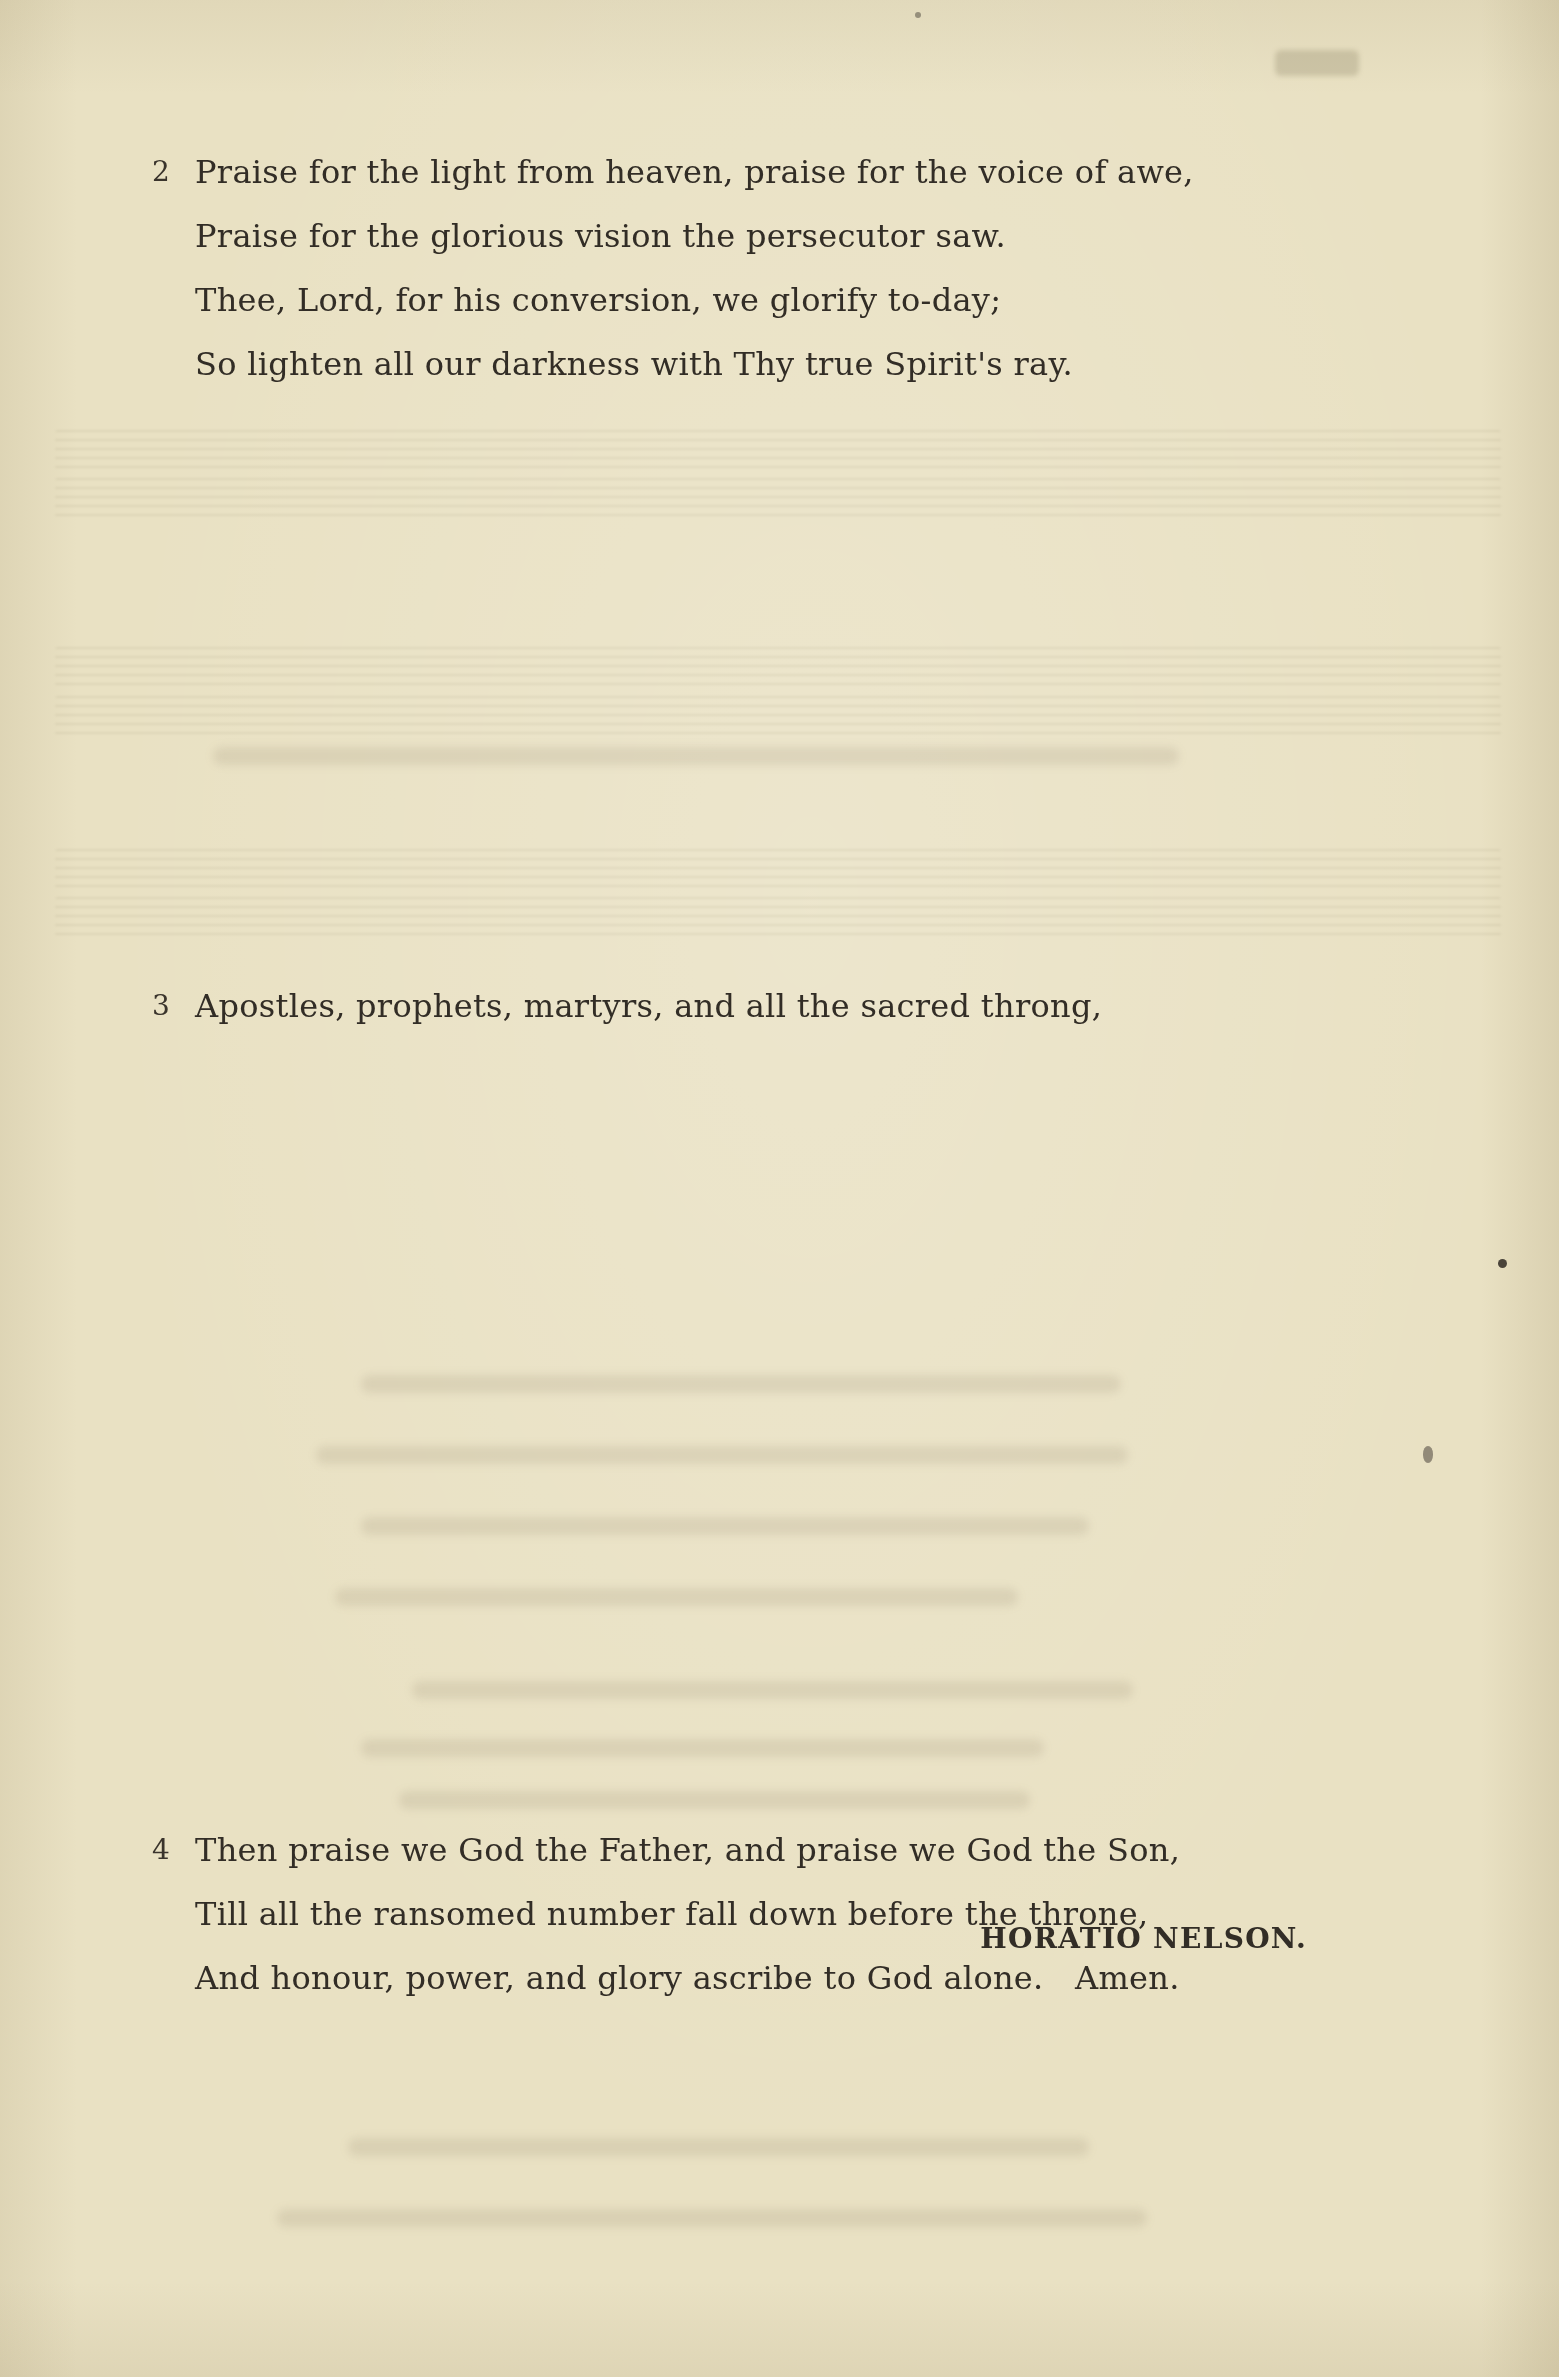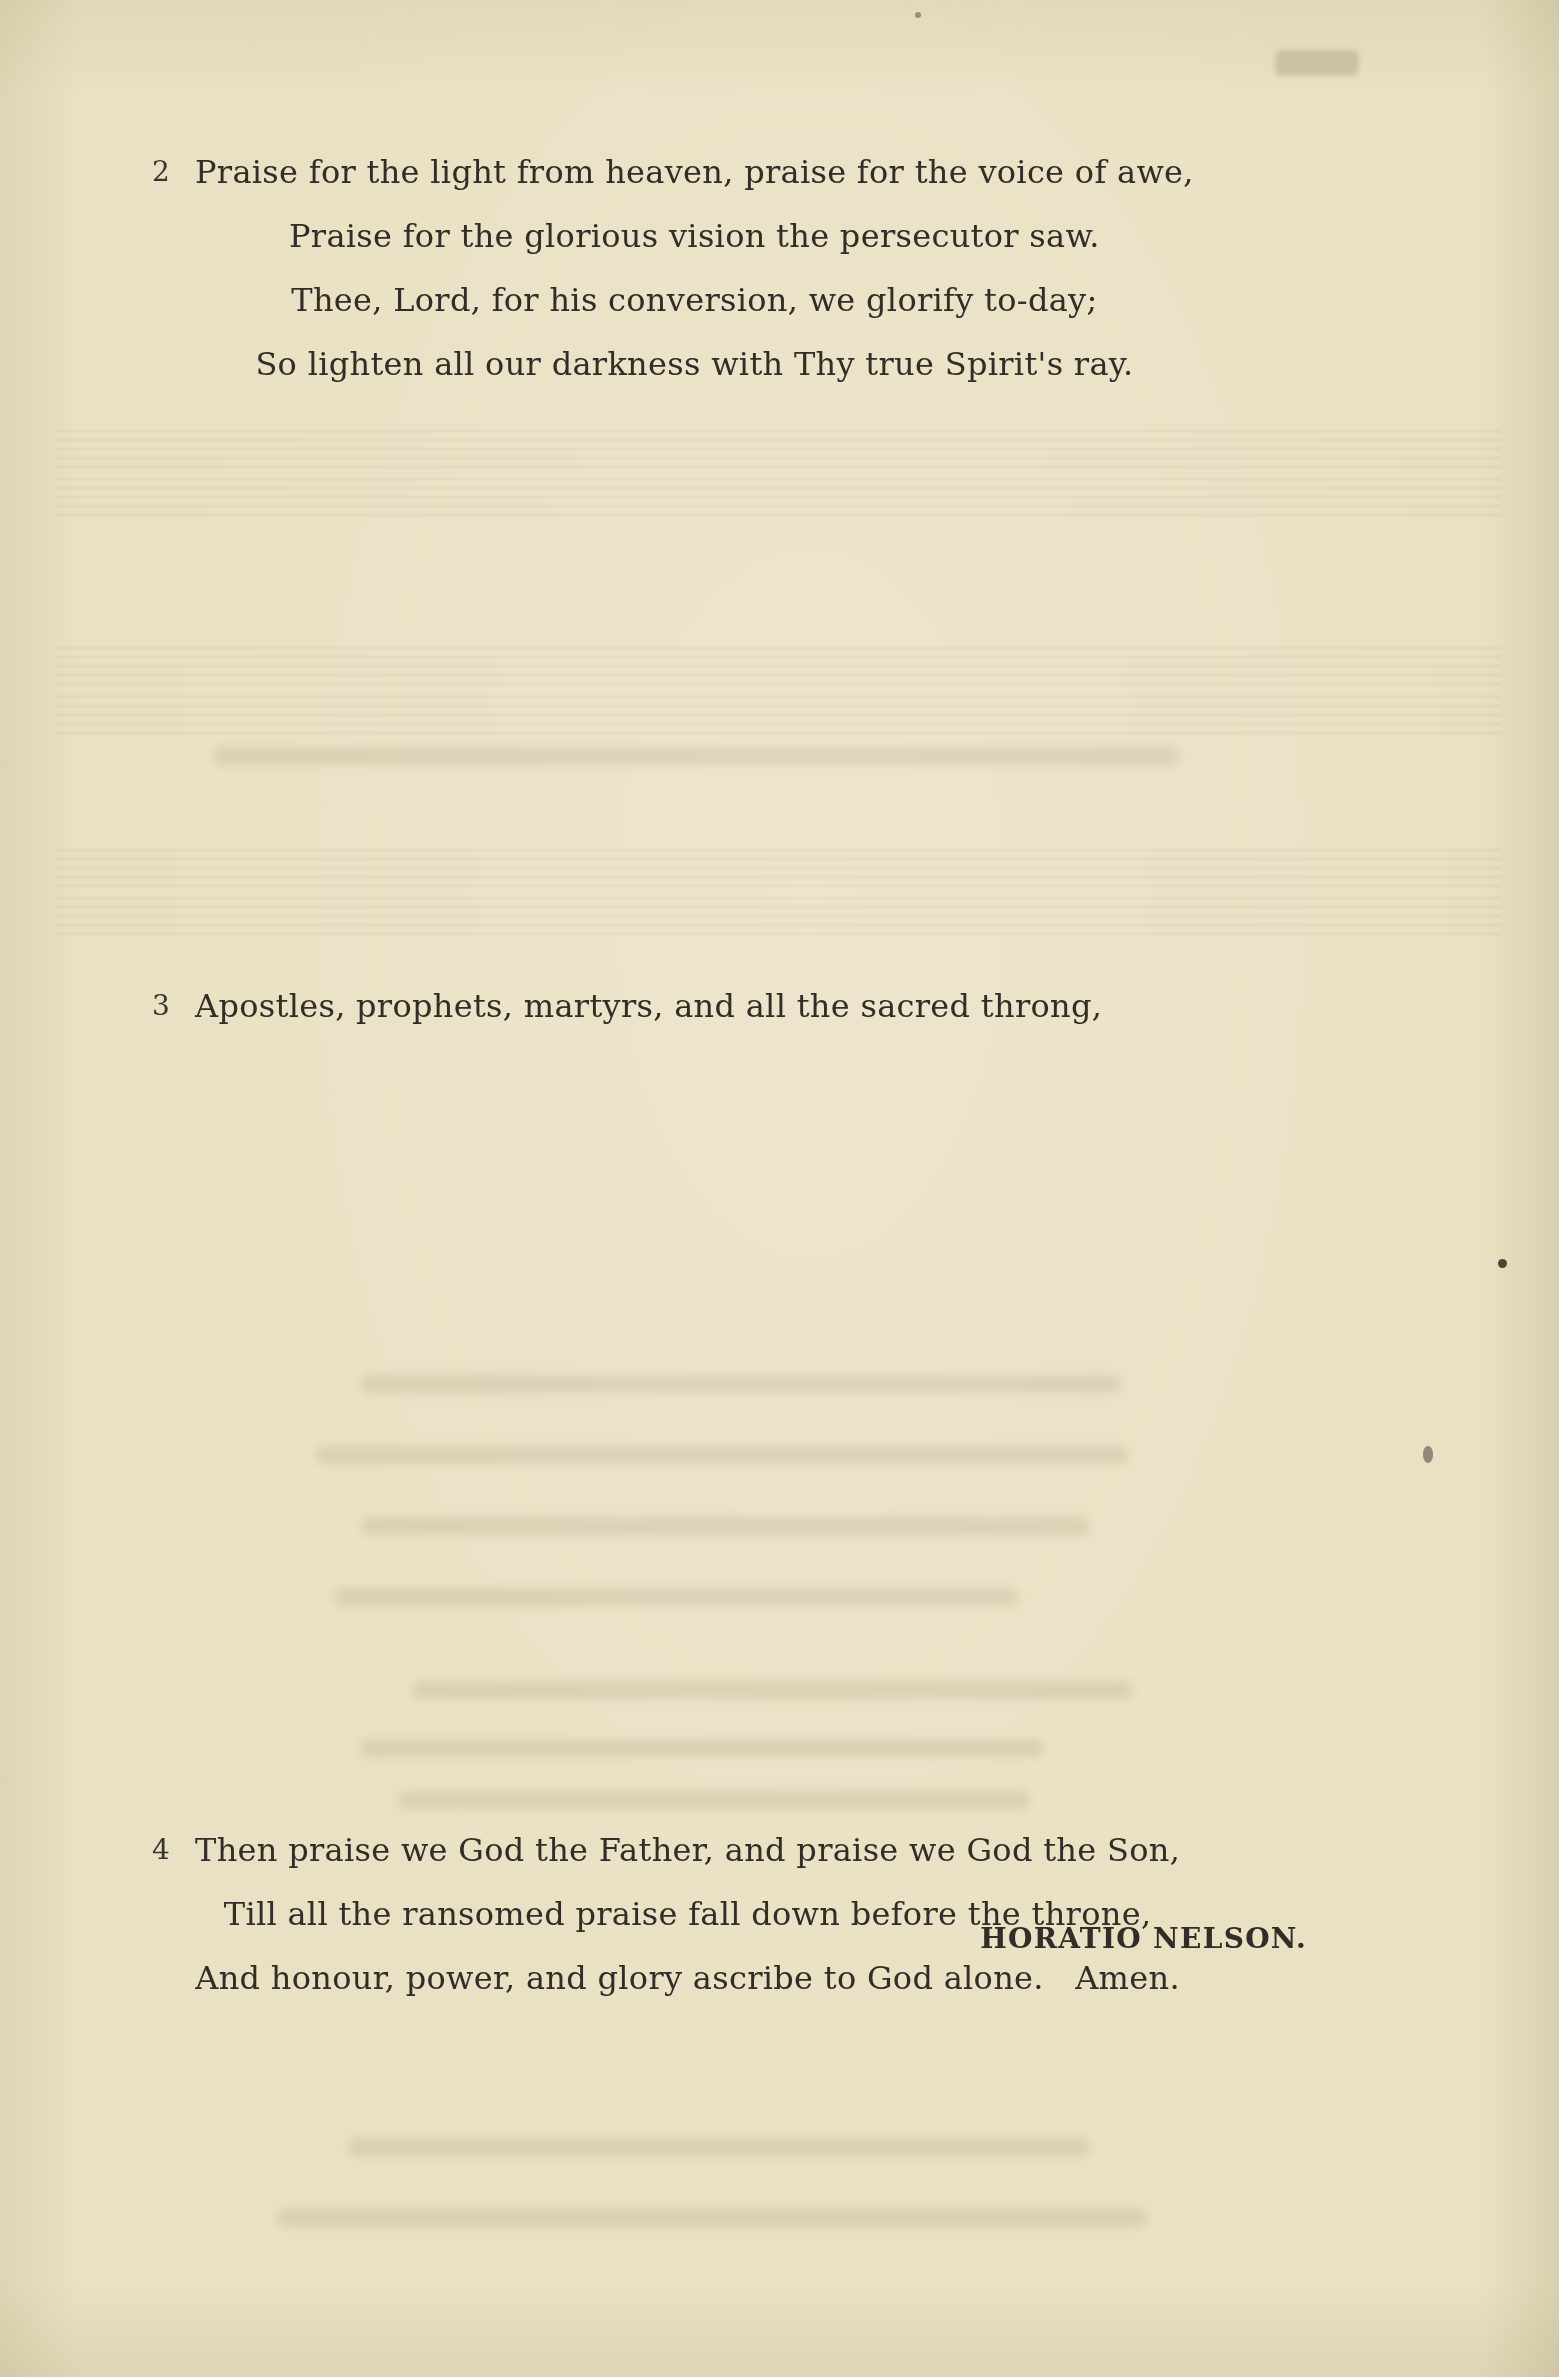--- a/index.html
+++ b/index.html
@@ -37,21 +37,20 @@
     font-size: 28px;
     line-height: 64px;
     color: #3a342c;
   }
   .verse-line {
     font-size: 32px;
     line-height: 64px;
     white-space: pre;
     color: #322d26;
     letter-spacing: 0.3px;
-    text-align: center;
   }
 
   
   .attribution {
     position: absolute;
     right: 252px;
     font-size: 28px;
     font-weight: bold;
     letter-spacing: 1.3px;
     color: #322d26;
@@ -134,21 +133,21 @@
     <div class="verse-number">3</div>
     <div class="verse-lines">
       <div class="verse-line">Apostles, prophets, martyrs, and all the sacred throng,</div>
     </div>
   </div>
 
   <div class="verse" style="top: 1818px;">
     <div class="verse-number">4</div>
     <div class="verse-lines">
       <div class="verse-line">Then praise we God the Father, and praise we God the Son,</div>
-      <div class="verse-line">Till all the ransomed praise fall down before the throne,</div>
+      <div class="verse-line">Till all the ransomed number fall down before the throne,</div>
       <div class="verse-line">And honour, power, and glory ascribe to God alone.   Amen.</div>
     </div>
   </div>
 
   <div class="attribution" style="top: 1922px;">HORATIO NELSON.</div>
 
 </div>
 
 
 </body></html>

